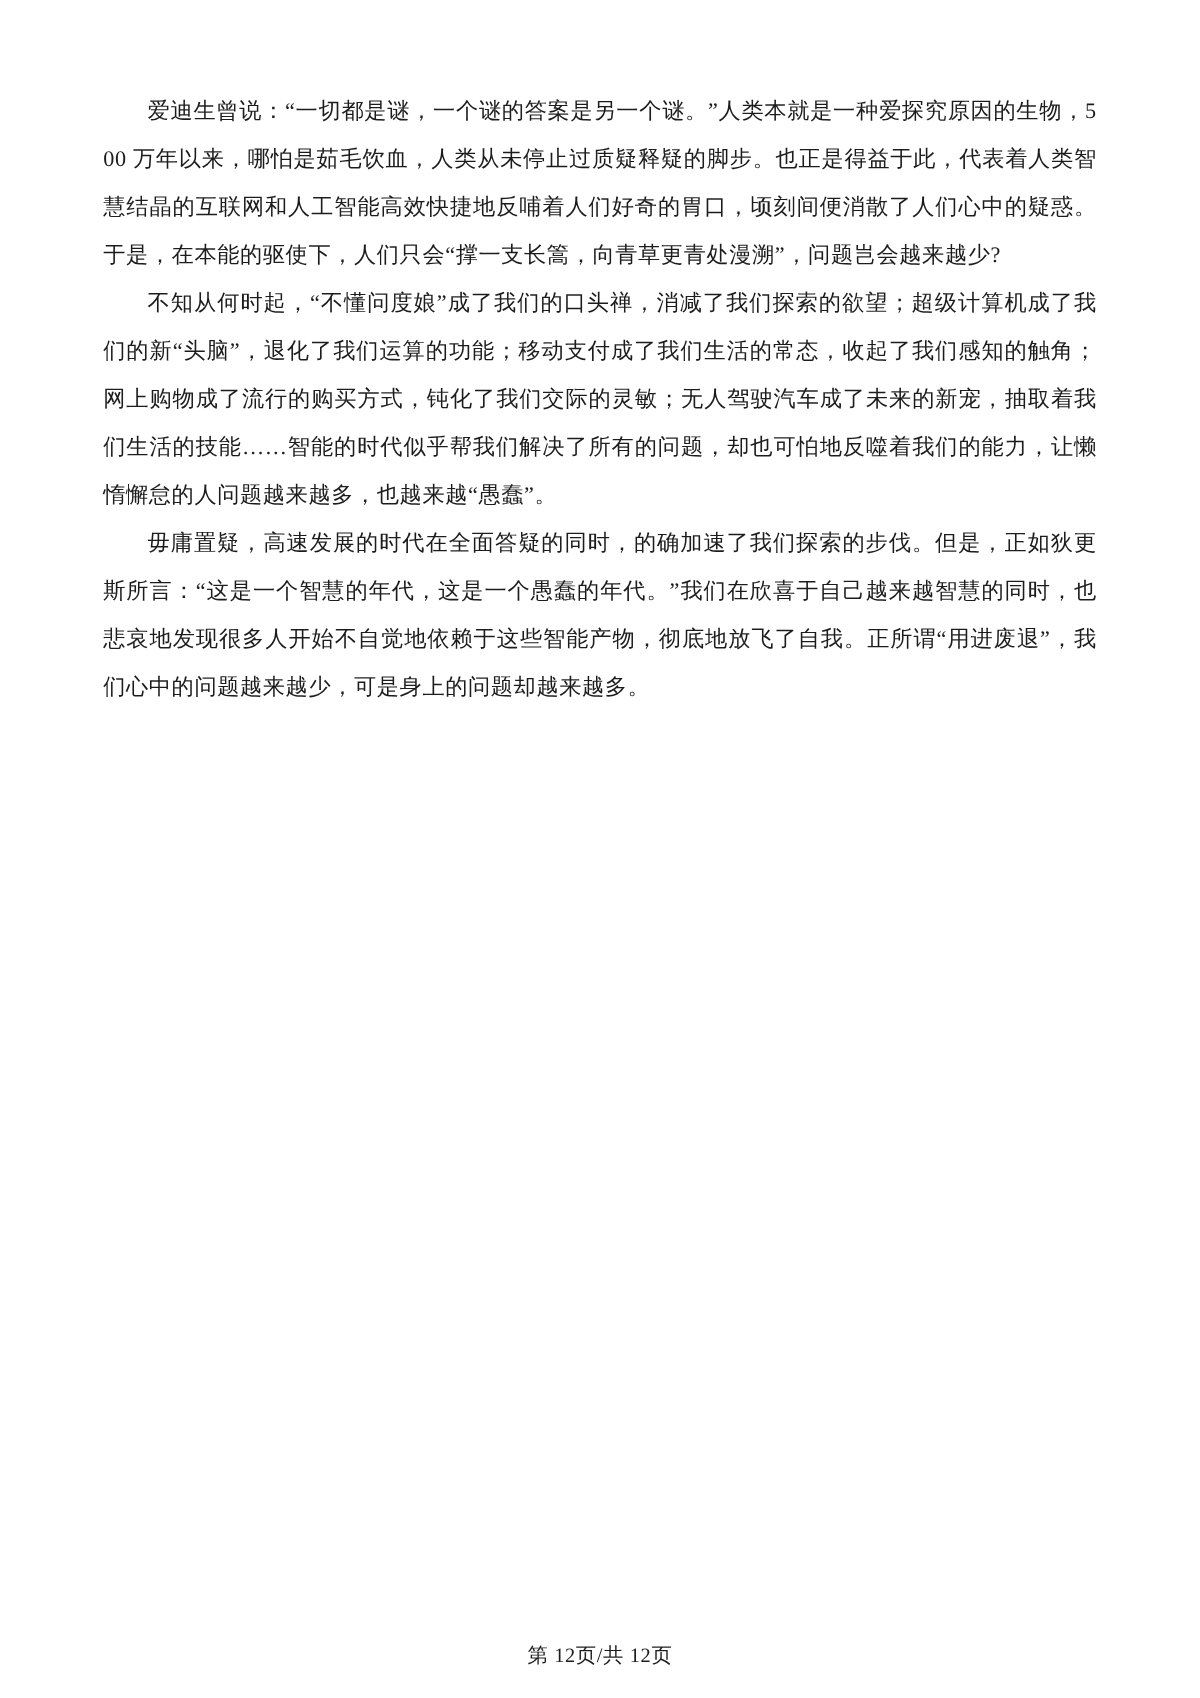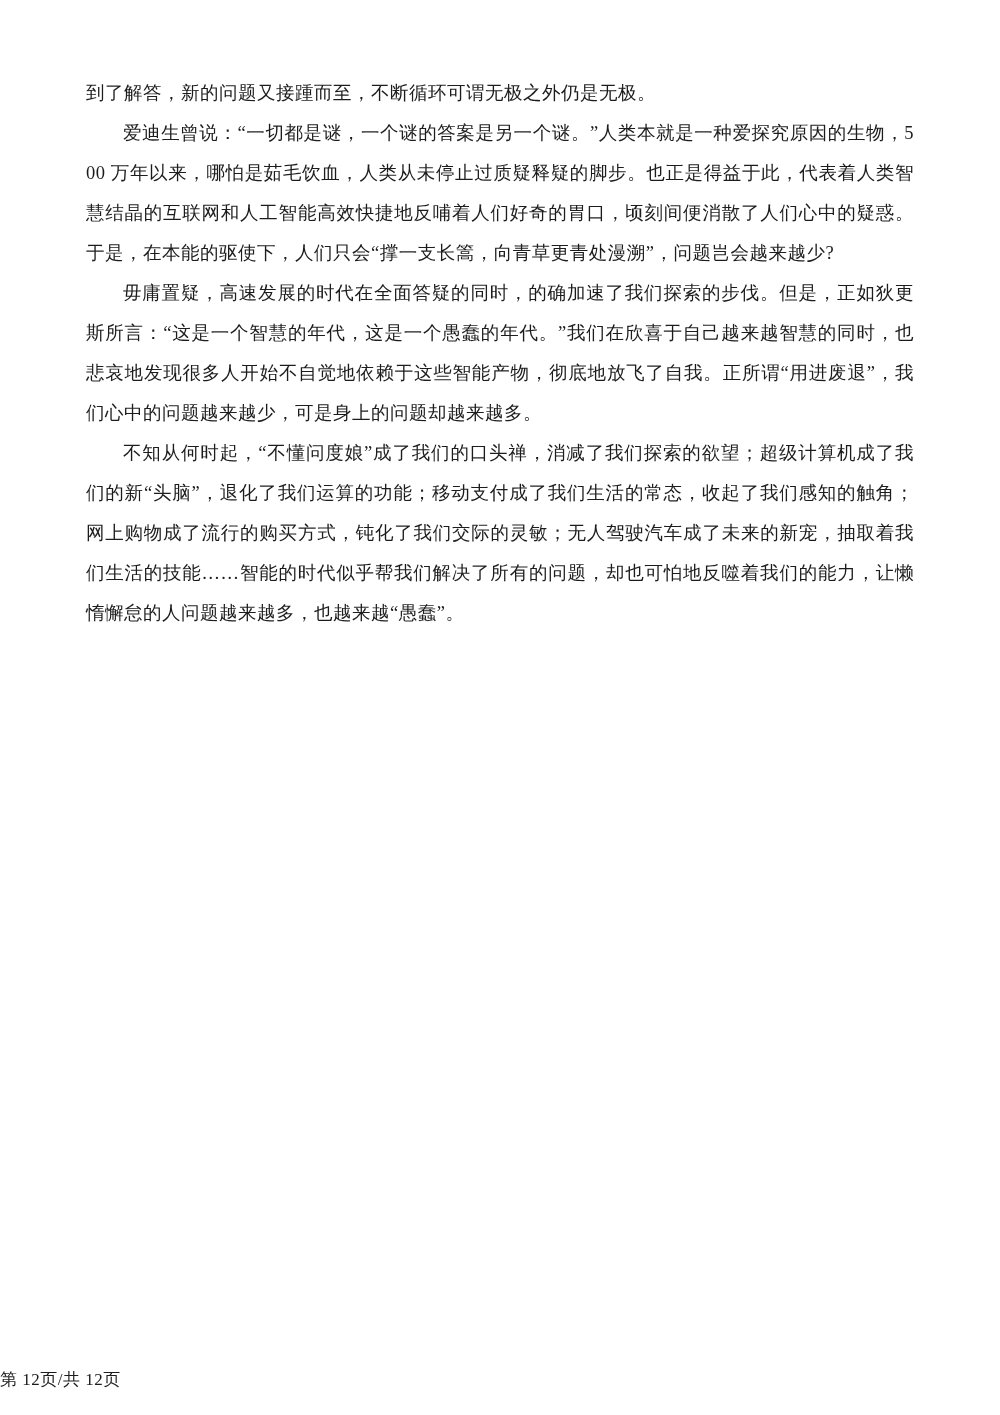--- a/index.html
+++ b/index.html
@@ -32,30 +32,29 @@
     word-break: break-all;
   }
   .content p.indent {
     text-indent: 2em;
   }
   .footer {
     position: absolute;
     left: 0;
     width: 100%;
     top: 1368px;
-    text-align: left;
+    text-align: center;
     font-size: 17px;
     letter-spacing: 0.5px;
     color: #1c1c1c;
   }
 </style>
 </head>
 <body>
 
 <div class="page">
   <div class="content">
-    <p>到了解答，新的问题又接踵而至，不断循环可谓无极之外仍是无极。</p>
     <p class="indent">爱迪生曾说：“一切都是谜，一个谜的答案是另一个谜。”人类本就是一种爱探究原因的生物，500 万年以来，哪怕是茹毛饮血，人类从未停止过质疑释疑的脚步。也正是得益于此，代表着人类智慧结晶的互联网和人工智能高效快捷地反哺着人们好奇的胃口，顷刻间便消散了人们心中的疑惑。于是，在本能的驱使下，人们只会“撑一支长篙，向青草更青处漫溯”，问题岂会越来越少?</p>
+    <p class="indent">不知从何时起，“不懂问度娘”成了我们的口头禅，消减了我们探索的欲望；超级计算机成了我们的新“头脑”，退化了我们运算的功能；移动支付成了我们生活的常态，收起了我们感知的触角；网上购物成了流行的购买方式，钝化了我们交际的灵敏；无人驾驶汽车成了未来的新宠，抽取着我们生活的技能……智能的时代似乎帮我们解决了所有的问题，却也可怕地反噬着我们的能力，让懒惰懈怠的人问题越来越多，也越来越“愚蠢”。</p>
     <p class="indent">毋庸置疑，高速发展的时代在全面答疑的同时，的确加速了我们探索的步伐。但是，正如狄更斯所言：“这是一个智慧的年代，这是一个愚蠢的年代。”我们在欣喜于自己越来越智慧的同时，也悲哀地发现很多人开始不自觉地依赖于这些智能产物，彻底地放飞了自我。正所谓“用进废退”，我们心中的问题越来越少，可是身上的问题却越来越多。</p>
-    <p class="indent">不知从何时起，“不懂问度娘”成了我们的口头禅，消减了我们探索的欲望；超级计算机成了我们的新“头脑”，退化了我们运算的功能；移动支付成了我们生活的常态，收起了我们感知的触角；网上购物成了流行的购买方式，钝化了我们交际的灵敏；无人驾驶汽车成了未来的新宠，抽取着我们生活的技能……智能的时代似乎帮我们解决了所有的问题，却也可怕地反噬着我们的能力，让懒惰懈怠的人问题越来越多，也越来越“愚蠢”。</p>
   </div>
   <div class="footer">第 12页/共 12页</div>
 </div>
 
 </body></html>

